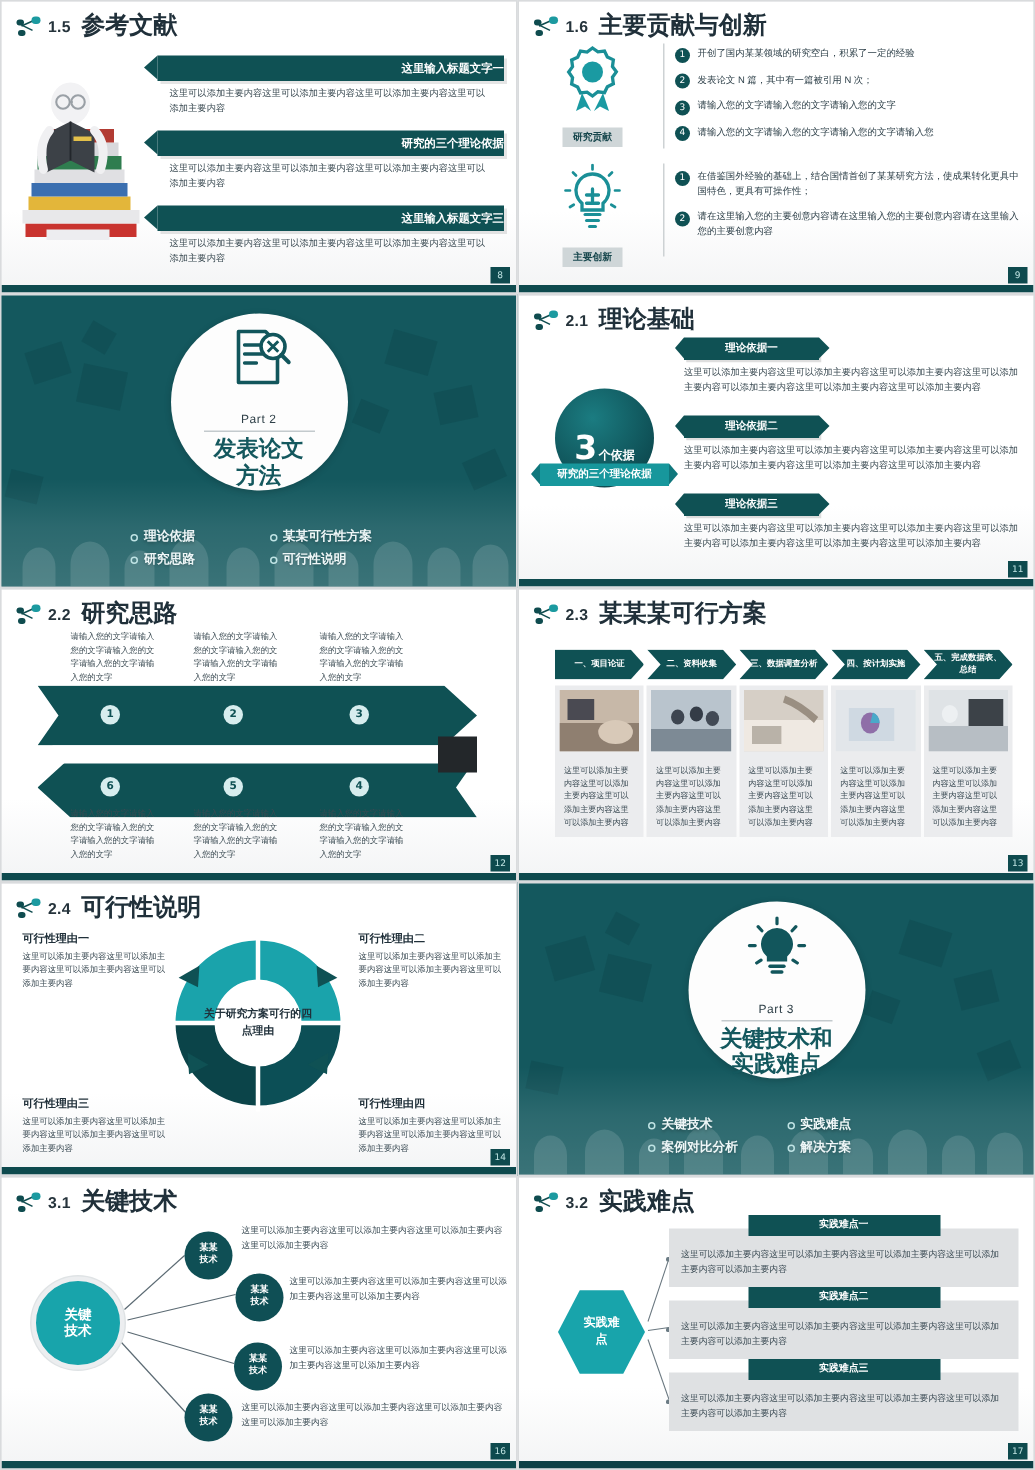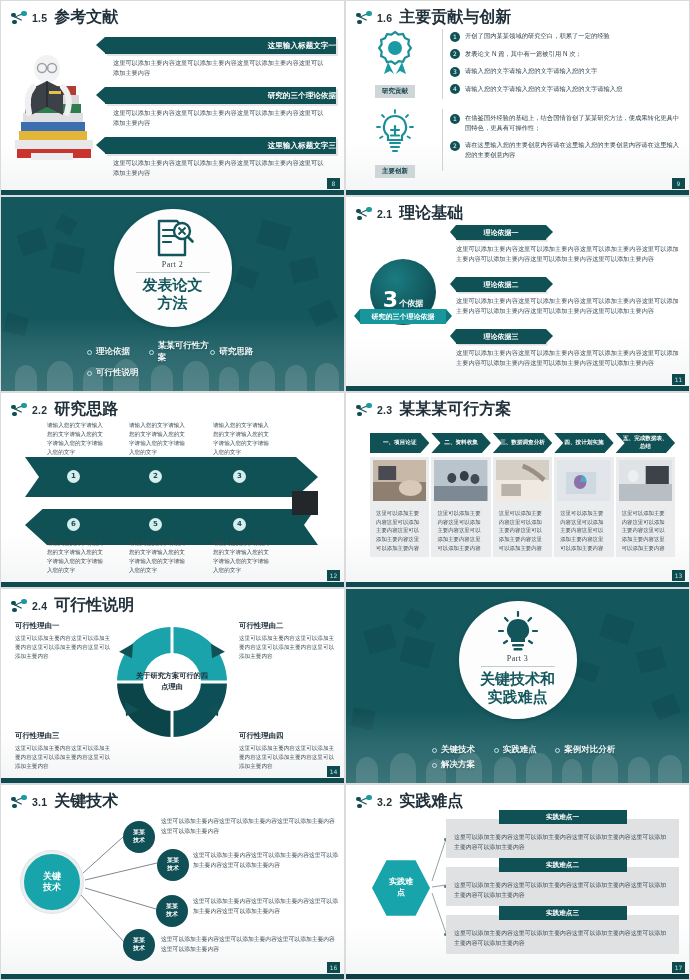--- a/index.html
+++ b/index.html
@@ -83,26 +83,26 @@
   .cap { position:absolute; background:#0e4a50; opacity:.55; }
   .crowd { position:absolute; left:0; bottom:0; width:100%; height:72px;
            background:linear-gradient(180deg, rgba(255,255,255,0) 0%, rgba(255,255,255,.10) 45%, rgba(255,255,255,.16) 100%); }
   .crowd .head { position:absolute; bottom:0; background:rgba(255,255,255,.13); border-radius:50% 50% 0 0; }
   .circle {
     position:absolute; left:50%; top:12px; transform:translateX(-50%);
     width:118px; height:118px; border-radius:50%; background:#fdfdfd;
     display:flex; flex-direction:column; align-items:center; justify-content:flex-start;
     padding-top:10px; box-shadow:0 1px 5px rgba(0,0,0,.18);
   }
-  .circle .part { font-size:8px; color:#2f4048; letter-spacing:.4px; margin-top:1px;
-                  font-family:Liberation Serif, serif; }
+  .circle .part { font-size:8px; color:#2f4048; letter-spacing:.4px; margin-top:16px;
+                  font-family:Liberation Sans, sans-serif; }
   .circle .rule { width:74px; height:1px; background:#c3cacd; margin:3px 0 3px; }
   .circle .big { font-size:15px; font-weight:bold; color:#14585e; line-height:1.18; text-align:center; }
   .sec-list { position:absolute; bottom:12px; left:0; width:100%;
-              display:grid; grid-template-columns:1fr 1fr 1fr; padding:0 72px 0 86px; row-gap:3px; }
+              display:grid; grid-template-columns:1fr 1fr; padding:0 72px 0 86px; row-gap:3px; }
   .sec-li { display:flex; align-items:center; gap:4px; color:#eef6f7; font-size:8.5px; font-weight:bold;
             text-shadow:0 1px 2px rgba(0,0,0,.25); }
   .sec-li .ring { width:5px; height:5px; border-radius:50%; border:1.5px solid #bfe3e4; flex:none; }
 
   
   .badge3 { position:absolute; left:14px; top:62px; width:86px; text-align:center; }
   .badge3 .circ {
     width:66px; height:66px; border-radius:50%; margin:0 auto;
     background:radial-gradient(circle at 38% 30%, #1b7c81, #0d4a50 78%);
     display:flex; align-items:flex-end; justify-content:center; padding-bottom:14px;

